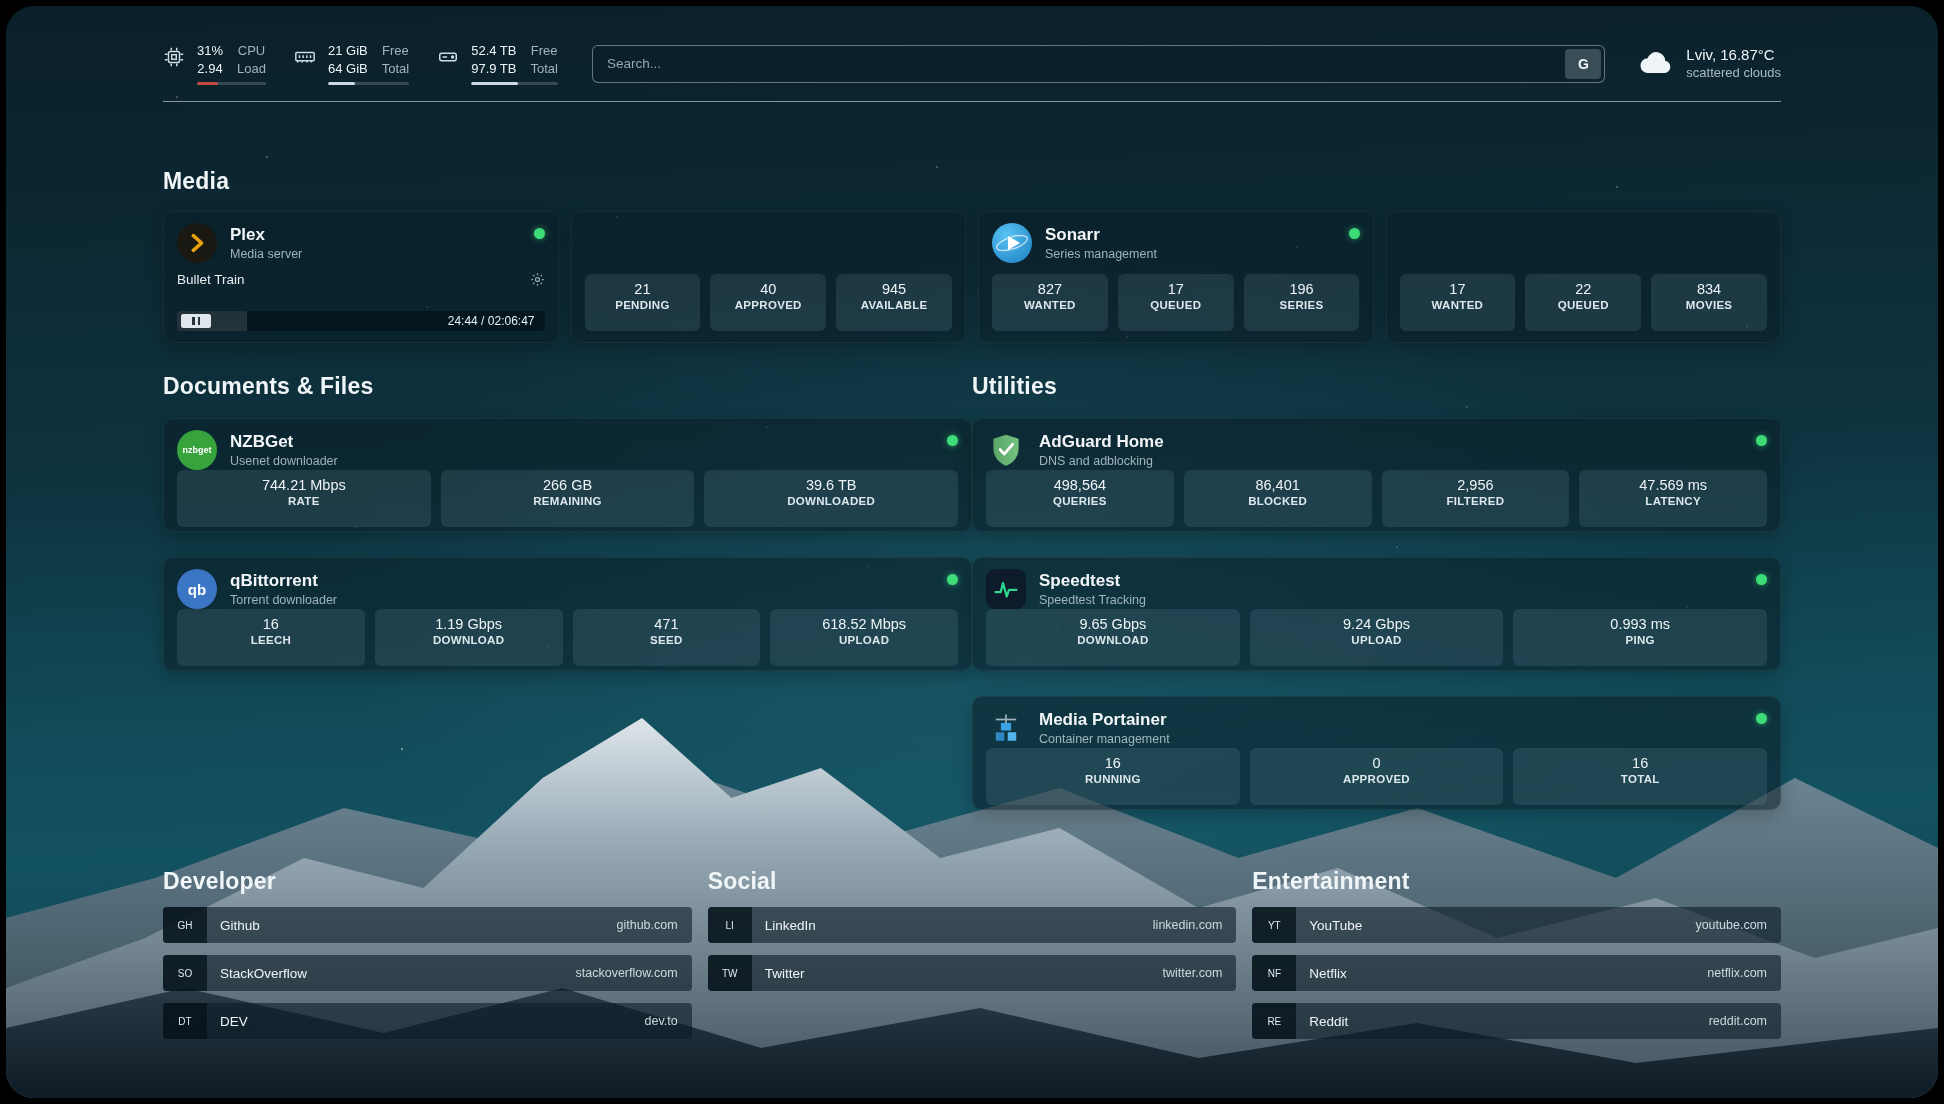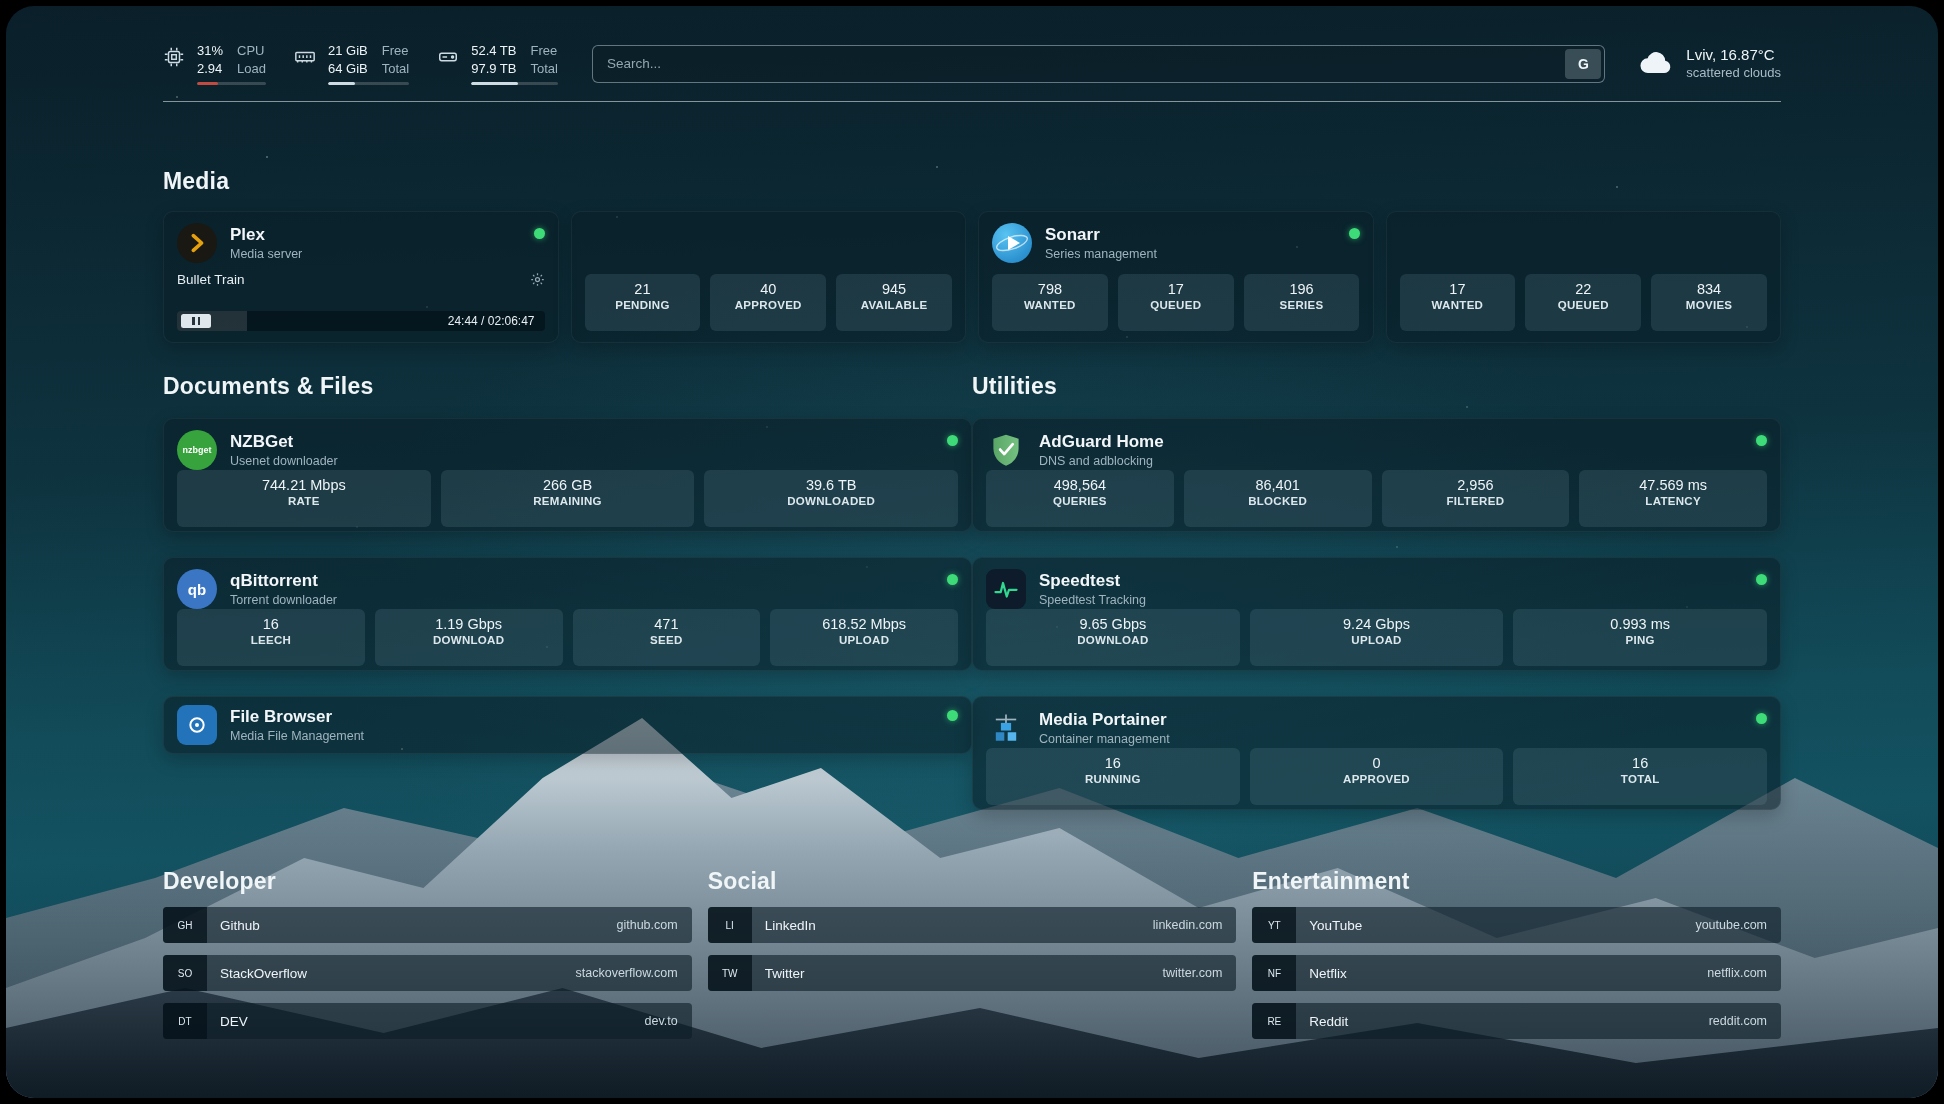--- a/index.html
+++ b/index.html
@@ -15,21 +15,21 @@
       760px 420px rgba(255,255,255,.25), 930px 160px rgba(255,255,255,.3), 1120px 330px rgba(255,255,255,.28),
       1290px 240px rgba(255,255,255,.32), 1460px 400px rgba(255,255,255,.22), 1610px 180px rgba(255,255,255,.3),
       1740px 320px rgba(255,255,255,.25), 350px 520px rgba(255,255,255,.2), 860px 560px rgba(255,255,255,.22),
       1390px 540px rgba(255,255,255,.2), 1680px 600px rgba(255,255,255,.2), 540px 640px rgba(255,255,255,.25),
       1050px 620px rgba(255,255,255,.2), 395px 742px rgba(255,255,255,.55), 170px 90px rgba(255,255,255,.3);
   }
   .content { position:relative; z-index:2; width:1618px; margin:0 auto; padding-top:36px; }
 
   
   .topbar { display:flex; align-items:center; }
-  .metrics { display:flex; align-items:center; gap:28px; }
+  .metrics { display:flex; align-items:center; gap:28px;text-align:center; }
   .metric { display:flex; align-items:flex-start; gap:12px; }
   .m-icon { color:#cfdbe2; margin-top:4px; }
   .m-cols { display:flex; gap:14px; }
   .m-col { display:flex; flex-direction:column; font-size:13px; line-height:1.35; color:#eef4f7; }
   .m-col.labs { color:#9fb4bf; }
   .m-bar { height:3px; margin-top:5px; border-radius:2px; background:rgba(255,255,255,.18); overflow:hidden; }
   .m-fill { display:block; height:100%; border-radius:2px; background:#cfdbe2; }
   .m-fill.cpu { background:#c14b40; }
   .searchbox { flex:1; margin:0 34px; height:38px; display:flex; align-items:center;
     background:rgba(12,30,40,.65); border:1.5px solid rgba(185,205,215,.5); border-radius:6px; }
@@ -292,21 +292,21 @@
                 </svg>
             </span>
             <div class="app-meta">
               <div class="app-name">Sonarr</div>
               <div class="app-sub">Series management</div>
             </div>
             <span class="status-dot"></span>
           </div>
           <div class="stat-row">
             <div class="stat">
-                <div class="stat-value">798</div>
+                <div class="stat-value">827</div>
                 <div class="stat-label">WANTED</div>
               </div>
             <div class="stat">
                 <div class="stat-value">17</div>
                 <div class="stat-label">QUEUED</div>
               </div>
             <div class="stat">
                 <div class="stat-value">196</div>
                 <div class="stat-label">SERIES</div>
               </div>
@@ -389,35 +389,20 @@
                   <div class="stat-value">471</div>
                   <div class="stat-label">SEED</div>
                 </div>
               <div class="stat">
                   <div class="stat-value">618.52 Mbps</div>
                   <div class="stat-label">UPLOAD</div>
                 </div>
             </div>
           </div>
 
-          <div class="card slim">
-            <div class="card-header">
-              <span class="app-icon fb-bg">
-                <svg width="20" height="20" viewBox="0 0 24 24" fill="none">
-                    <circle cx="12" cy="12" r="8" stroke="#fff" stroke-width="2.4"></circle>
-                    <circle cx="12" cy="12" r="2.4" fill="#fff"></circle>
-                  </svg>
-              </span>
-              <div class="app-meta">
-                <div class="app-name">File Browser</div>
-                <div class="app-sub">Media File Management</div>
-              </div>
-              <span class="status-dot"></span>
-            </div>
-          </div>
         </div>
       </div>
 
       <div>
         <h2 class="section-title">Utilities</h2>
         <div class="col-cards">
 
           <div class="card tall">
             <div class="card-header">
               <span class="app-icon">

